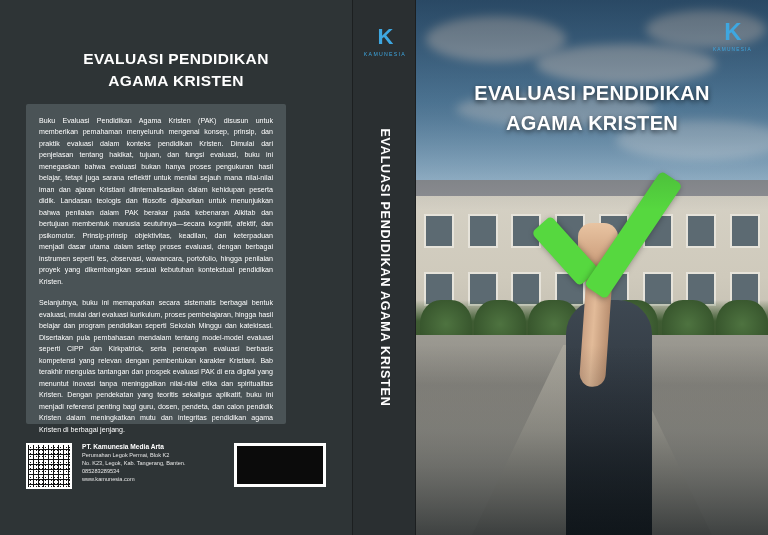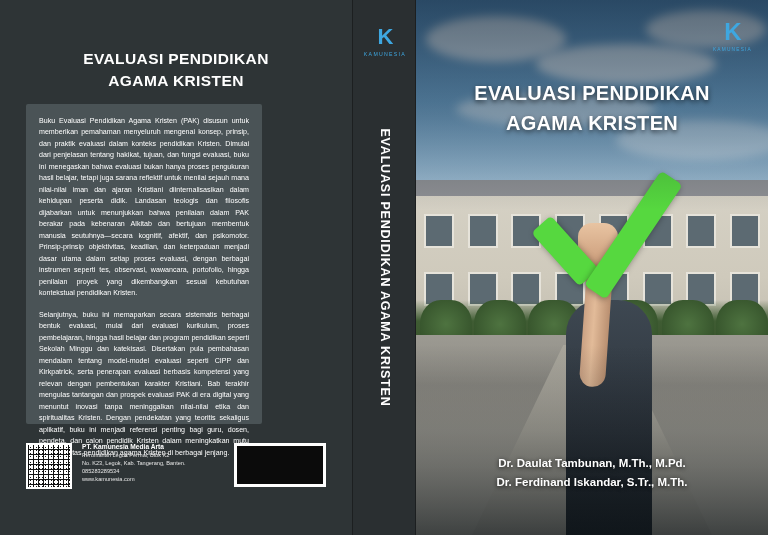--- a/index.html
+++ b/index.html
@@ -37,21 +37,21 @@
     color: #ffffff;
     font-size: 15.5px;
     font-weight: bold;
     line-height: 1.45;
     letter-spacing: 0.4px;
   }
   .blurb-box {
     position: absolute;
     left: 26px;
     top: 104px;
-    width: 236px;
+    width: 260px;
     height: 320px;
     background: #4a5356;
     border-radius: 2px;
     box-sizing: border-box;
     padding: 12px 13px;
   }
   .blurb-p {
     color: #ffffff;
     font-size: 7.1px;
     line-height: 1.62;
@@ -483,19 +483,15 @@
     <div class="front-logo">
       <div class="mark">K</div>
       <div class="word">KAMUNESIA</div>
     </div>
 
     <div class="front-title">
       <div>EVALUASI PENDIDIKAN</div>
       <div>AGAMA KRISTEN</div>
     </div>
 
-    <div class="authors">
-      <div>Dr. Daulat Tambunan, M.Th., M.Pd.</div>
-      <div>Dr. Ferdinand Iskandar, S.Tr., M.Th.</div>
-    </div>
   </div>
 
 </div>
 
 </body></html>

